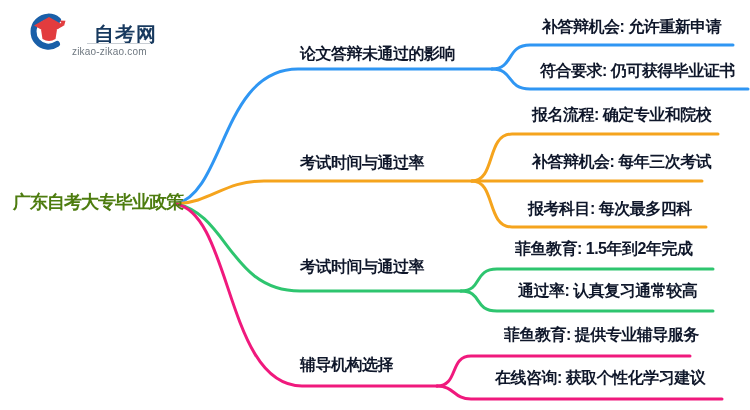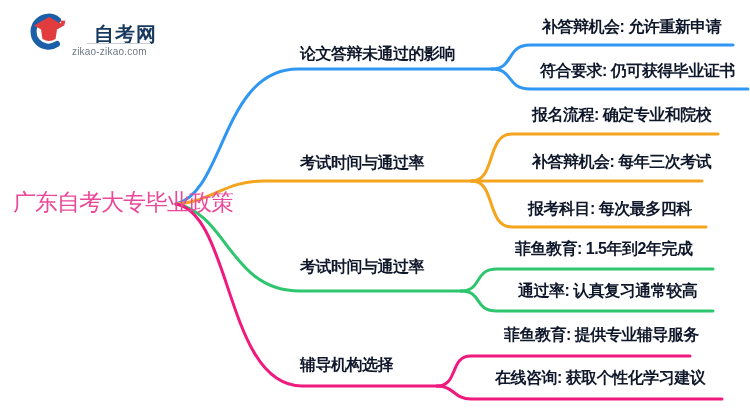--- a/index.html
+++ b/index.html
@@ -13,24 +13,24 @@
   .node {
     position: absolute;
     white-space: nowrap;
     color: #0f172a;
     font-weight: 600;
     font-size: 16px;
     line-height: 19px;
     letter-spacing: -0.5px;
   }
   .root-node {
-    font-size: 23px;
-    font-weight: 400;
+    font-size: 18px;
+    font-weight: 700;
     letter-spacing: -1px;
-    color: #ec4899;
+    color: #4d7c0f;
   }
 
   
   .logo { position: absolute; left: 28px; top: 8px; width: 130px; height: 54px; }
   .logo-icon { position: absolute; left: 0; top: 2px; }
   .logo-title {
     position: absolute; left: 66px; top: 13px;
     font-size: 20px; font-weight: 700; color: #17395e; letter-spacing: 1px;
   }
   .logo-divider {

